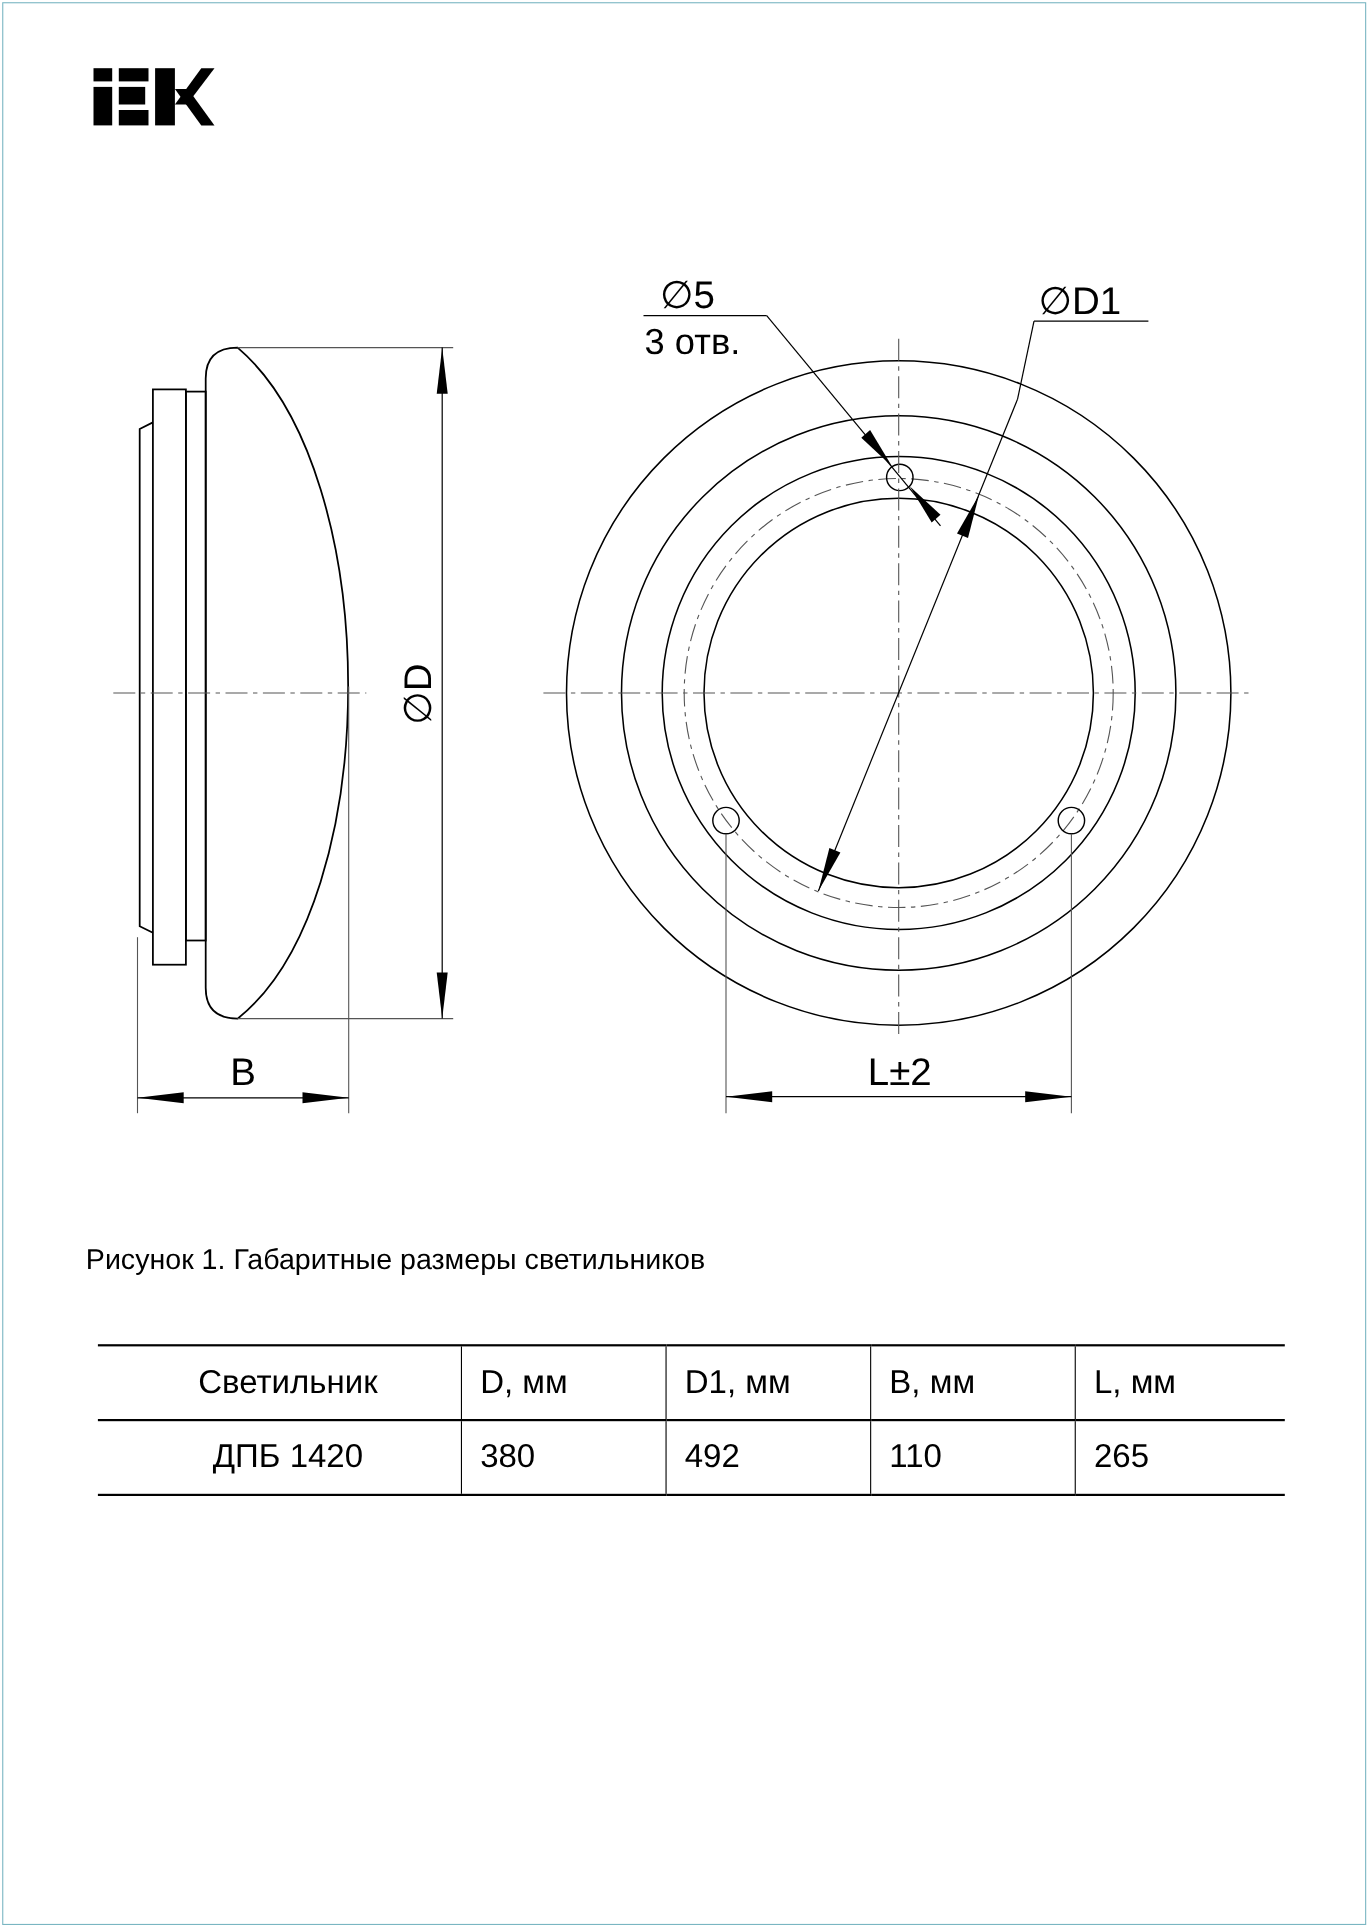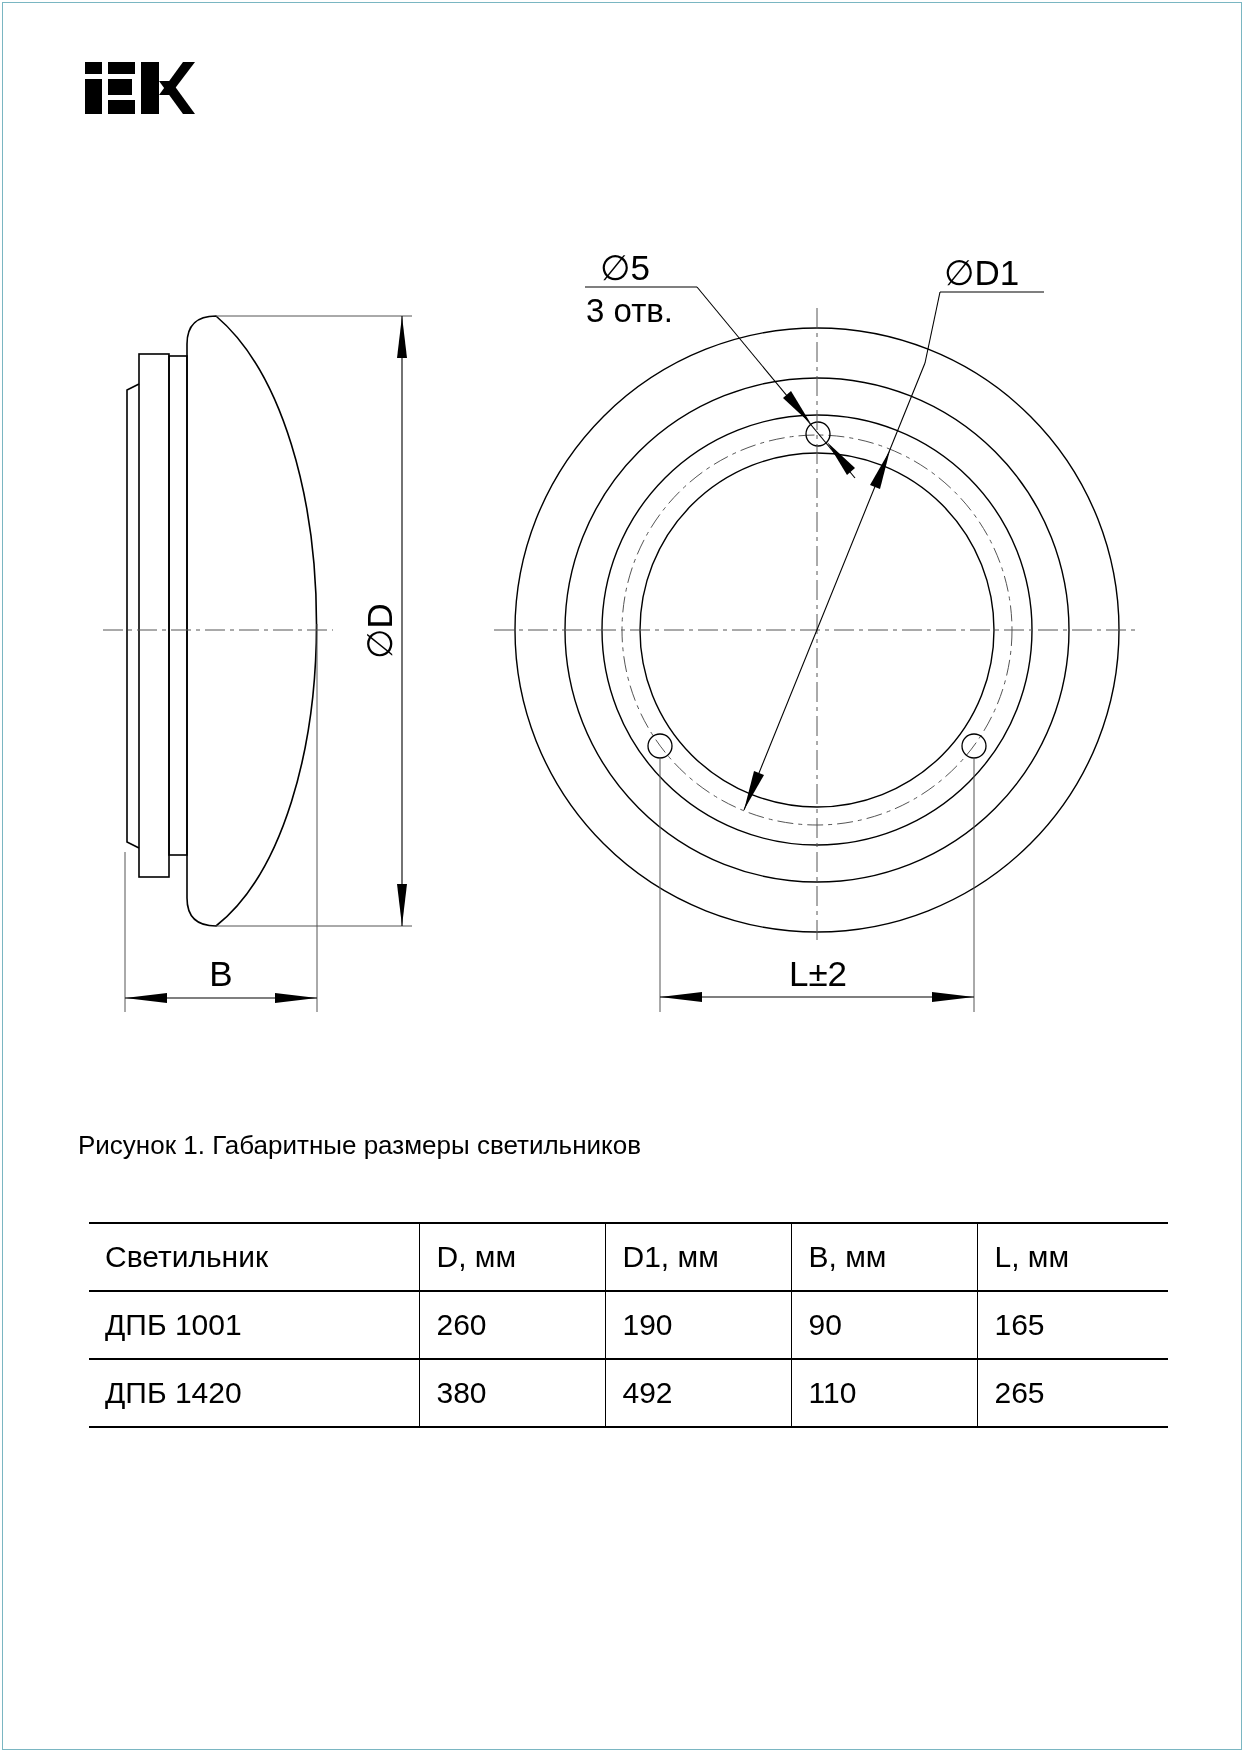--- a/index.html
+++ b/index.html
@@ -42,21 +42,21 @@
   }
   .dim-table tr{height:68px;}
   .dim-table td{
     padding:0 0 0 17px;
     vertical-align:middle;
     border-bottom:2px solid #000;
     white-space:nowrap;
   }
   .dim-table tr:first-child td{border-top:2px solid #000;}
   .dim-table td + td{border-left:1.5px solid #000;margin-top:24px;}
-  .dim-table td:first-child{padding-left:16px;}
+  .dim-table td:first-child{padding-left:16px;text-align:center;}
   svg text{fill:#000;}
 </style>
 </head>
 <body>
 
 <div class="page">
   <div class="frame"></div>
 
   <svg class="drawing" width="1244" height="1060" viewBox="0 0 1244 1060">
 
@@ -157,27 +157,20 @@
     </colgroup>
     <tbody>
         <tr>
       <td>Светильник</td>
       <td>D, мм</td>
       <td>D1, мм</td>
       <td>B, мм</td>
       <td>L, мм</td>
     </tr>
     <tr>
-      <td>ДПБ 1001</td>
-      <td>260</td>
-      <td>190</td>
-      <td>90</td>
-      <td>165</td>
-    </tr>
-    <tr>
       <td>ДПБ 1420</td>
       <td>380</td>
       <td>492</td>
       <td>110</td>
       <td>265</td>
     </tr>
   </tbody>
     </table>
 </div>
 

